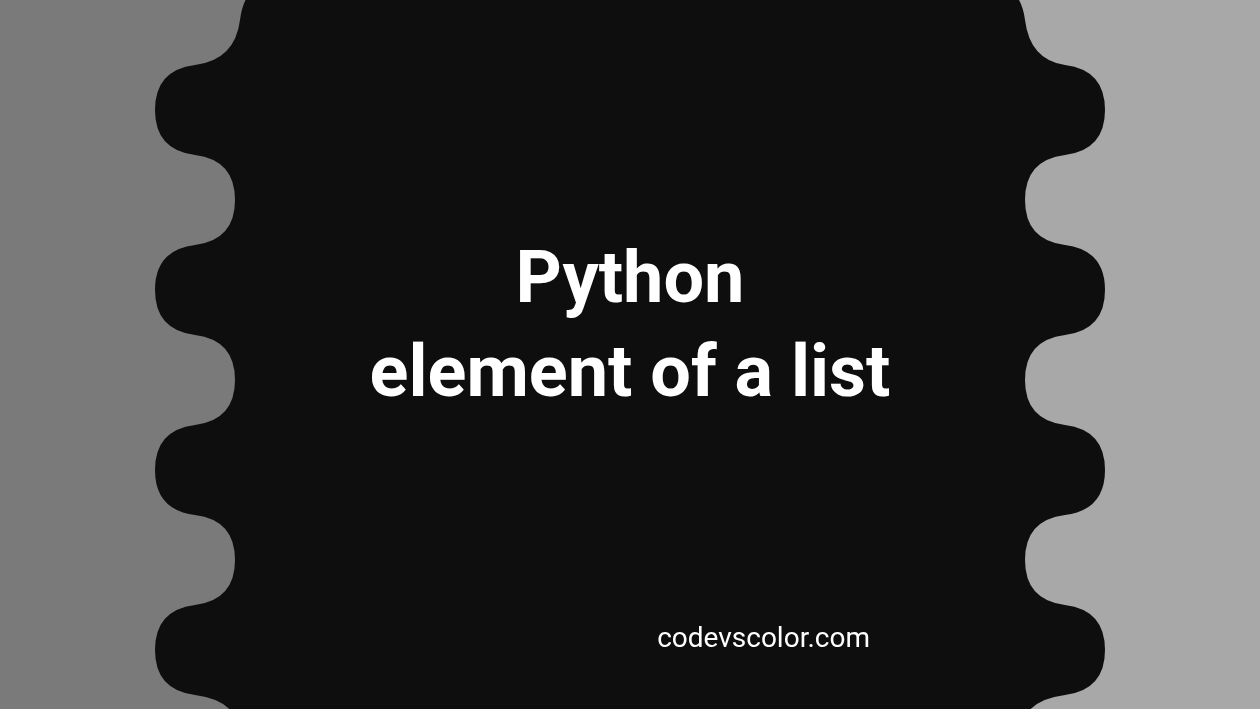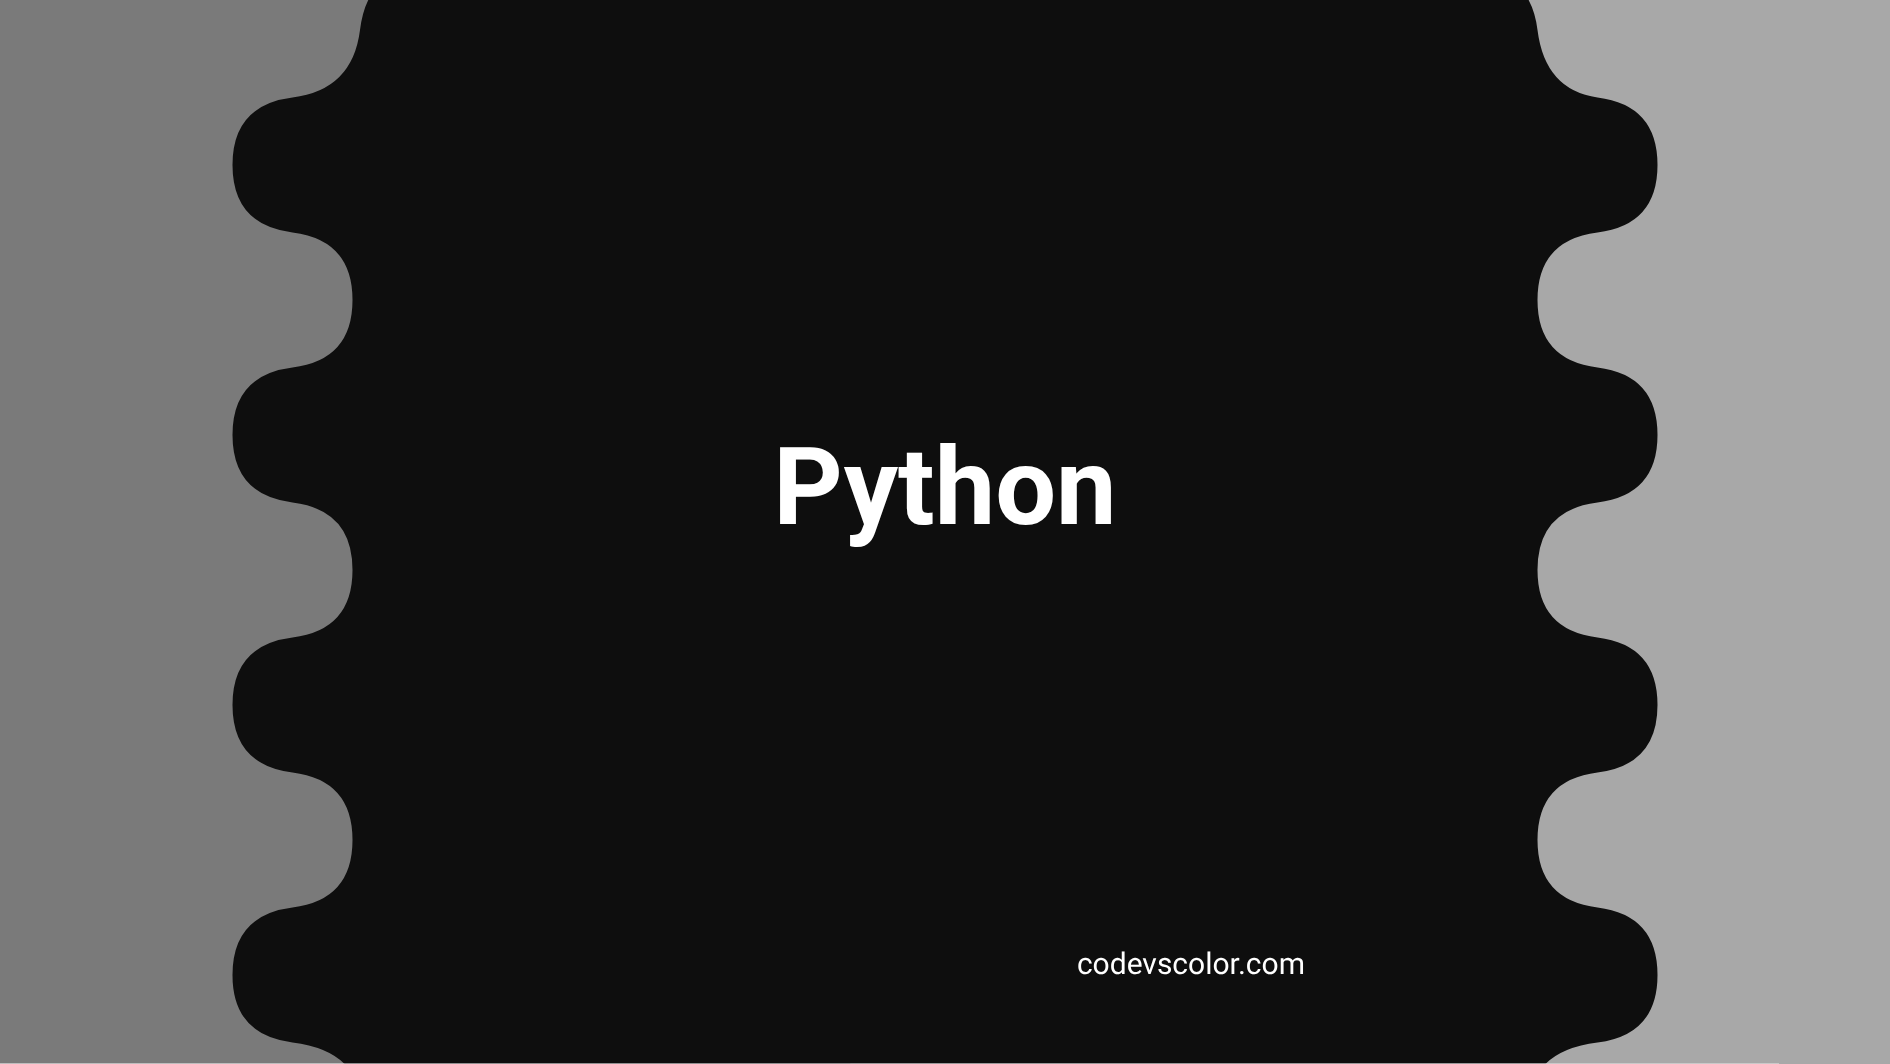--- a/index.html
+++ b/index.html
@@ -76,21 +76,21 @@
       font-weight: 700;
       text-align: center;
       line-height: 1.3;
     }
     
     .watermark {
       position: absolute;
       bottom: 55px;
       right: 290px;
       color: #ffffff;
-      font-size: 20px;
+      font-size: 28px;
       font-weight: 400;
       margin-left: 44px;
     }
   </style>
 </head>
 <body>
 
 <div class="background">
   <div class="bg-left"></div>
   <div class="bg-right"></div>
@@ -137,18 +137,19 @@
         Q 55 70 95 65
         Q 135 60 140 20
         Q 145 -20 180 -20
         Z
       "></path>
     </svg>
     
     <div class="content">
       <div class="title">
         <div>Python</div>
+        <div>element of a list</div>
       </div>
     </div>
     
     <div class="watermark">codevscolor.com</div>
   </div>
 </div>
 
 </body></html>

